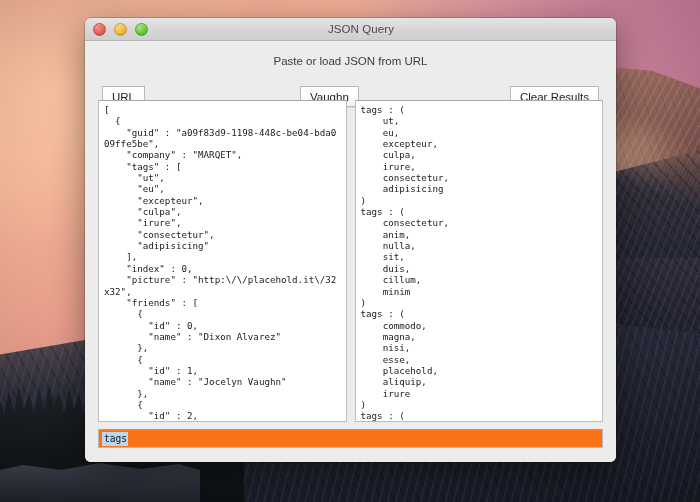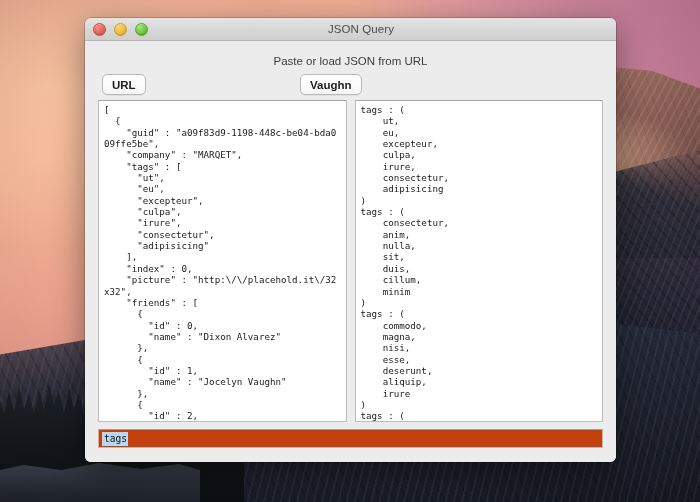--- a/index.html
+++ b/index.html
@@ -176,36 +176,35 @@
   }
 
   .toolbar {
     flex: 0 0 auto;
     position: relative;
     height: 30px;
     background: #ececec;
   }
   .btn {
     position: absolute;
-    top: 4px;
+    top: 16px;
     height: 19px;
     padding: 0 9px;
     font-family: "Liberation Sans", sans-serif;
     font-size: 11.5px;
     color: #1d1d1d;
     background: linear-gradient(180deg, #ffffff 0%, #fdfdfd 48%, #f4f4f4 100%);
     border: 0.5px solid #b9b9b9;
-    border-radius: 5px;
+    border-radius: 0;
     box-shadow: 0 0.5px 0.5px rgba(0,0,0,0.10);
     display: flex;
     align-items: center;
     justify-content: center;
     cursor: default;
     white-space: nowrap;
-    font-weight: bold;
   }
   .btn.url          { left: 17px; }
   .btn.clear        { left: 215px; }
   .btn.clear-res    { right: 17px; }
 
   .panes {
     flex: 1 1 auto;
     display: flex;
     gap: 8px;
     padding: 0 13px;
@@ -232,21 +231,21 @@
   }
   .pane-text.results { word-break: normal; }
 
   .querybar {
     flex: 0 0 auto;
     padding: 7px 13px 0 13px;
     background: #ececec;
   }
   .query-input {
     height: 17px;
-    background: #c2410c;
+    background: #f97316;
     border: 1px solid #b9b9b9;
     border-top-color: #9f9f9f;
     display: flex;
     align-items: center;
     padding: 0 3px;
   }
   .query-sel {
     font-family: "DejaVu Sans Mono", monospace;
     font-size: 9.6px;
     color: #111;
@@ -282,20 +281,21 @@
         <div class="light zoom"></div>
       </div>
       <div class="window-title">JSON Query</div>
     </div>
 
     <div class="subtitle">Paste or load JSON from URL</div>
 
     <div class="toolbar">
       <div class="btn url">URL</div>
       <div class="btn clear">Vaughn</div>
+      <div class="btn clear-res">Clear Results</div>
     </div>
 
     <div class="panes">
       <div class="pane">
         <pre class="pane-text">[
   {
     "guid" : "a09f83d9-1198-448c-be04-bda009ffe5be",
     "company" : "MARQET",
     "tags" : [
       "ut",
@@ -337,21 +337,21 @@
     sit,
     duis,
     cillum,
     minim
 )
 tags : (
     commodo,
     magna,
     nisi,
     esse,
-    deserunt,
+    placehold,
     aliquip,
     irure
 )
 tags : (</pre>
       </div>
     </div>
 
     <div class="querybar">
       <div class="query-input" placeholder="">
         <span class="query-sel">tags</span>

